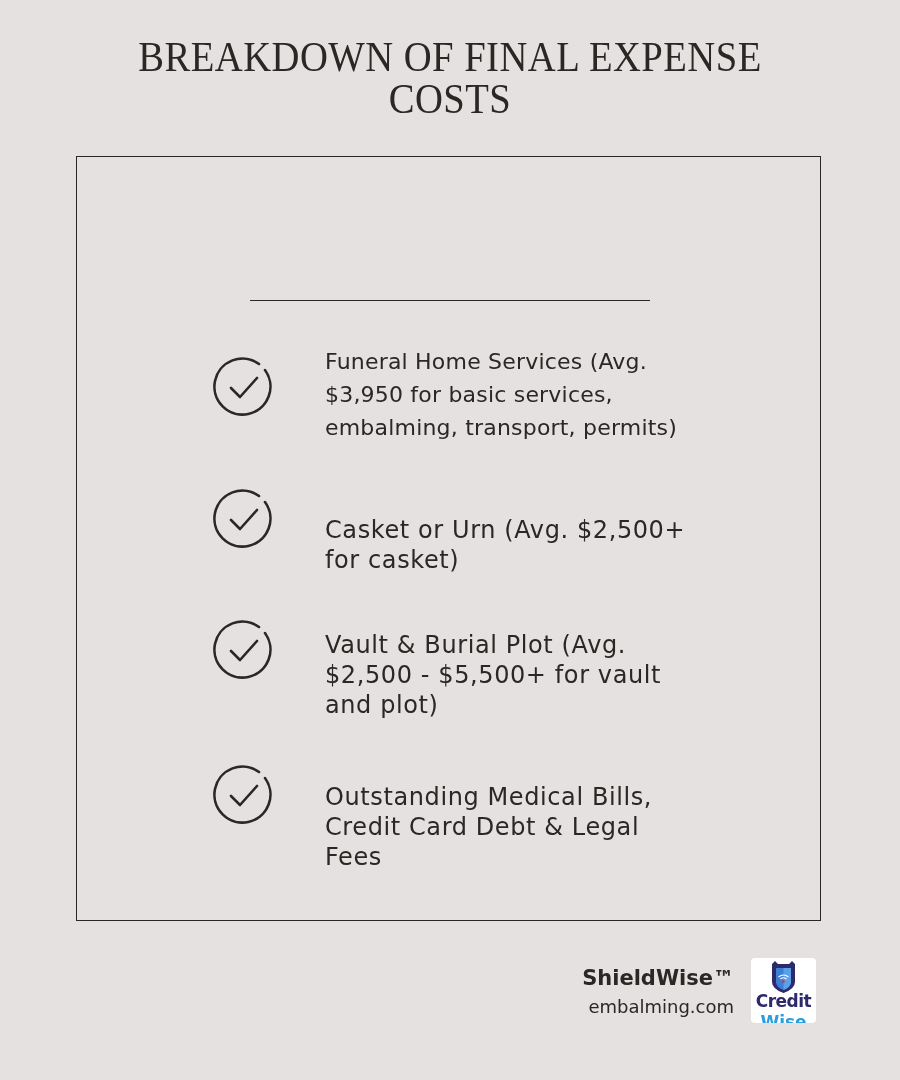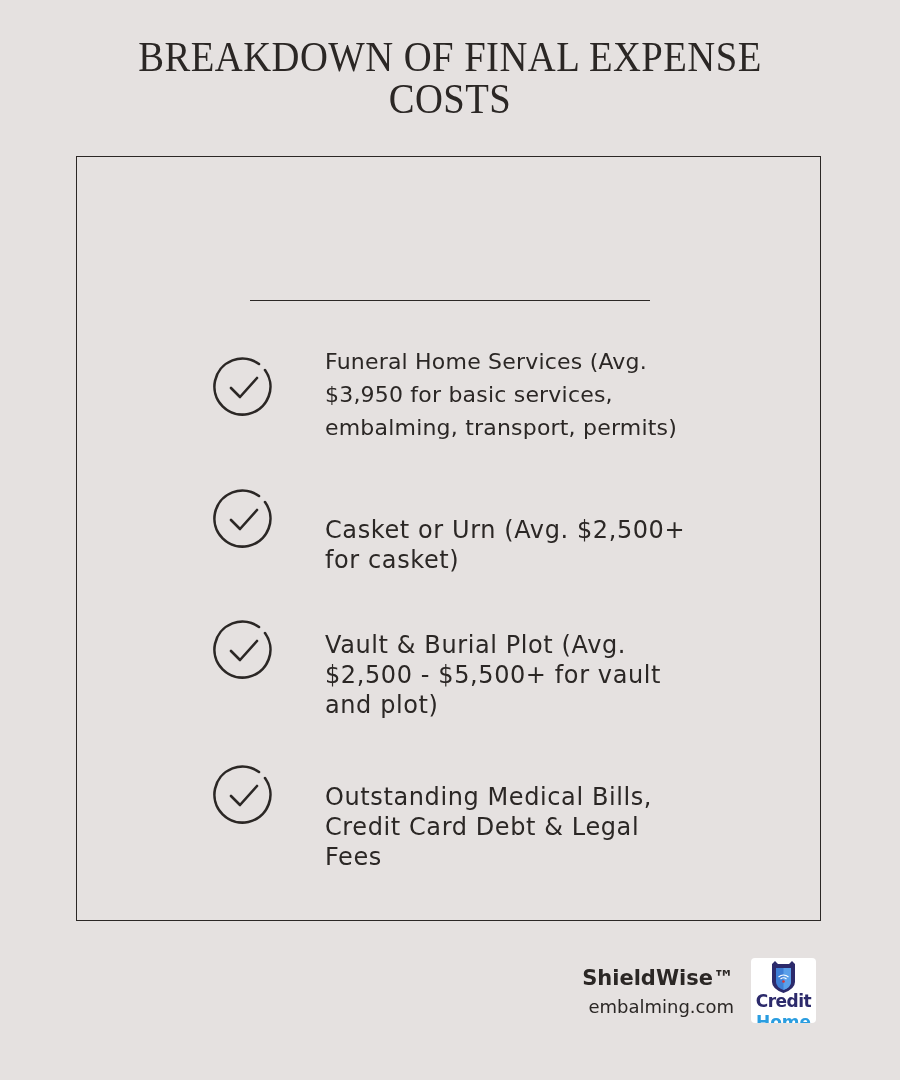--- a/index.html
+++ b/index.html
@@ -163,14 +163,14 @@
 <div class="logo">
   <svg width="65" height="36" viewBox="0 0 65 36" style="position:absolute;left:0;top:0">
     <path d="M21 6 L24 3 L27 6 L38 6 L41 3 L44 6 L44 24 Q44 31 32.5 35 Q21 31 21 24 Z" fill="#2c2a6b"></path>
     <path d="M25 10 L40 10 L40 24 Q40 29 32.5 32 Q25 29 25 24 Z" fill="#3e7fd6"></path>
     <path d="M32.5 10 L40 10 L40 24 Q40 29 32.5 32 Z" fill="#5aa0ea"></path>
     <path d="M27.5 19 Q32.5 15 37.5 19" fill="none" stroke="#ffffff" stroke-width="1.2"></path>
     <path d="M29.5 21 Q32.5 18.5 35.5 21" fill="none" stroke="#ffffff" stroke-width="1.2"></path>
     <circle cx="32.5" cy="23.5" r="1.3" fill="#e0302e"></circle>
   </svg>
   <div class="logo-word">Credit</div>
-  <div class="logo-word2">Home</div>
+  <div class="logo-word2">Wise</div>
 </div>
 
 </body></html>

